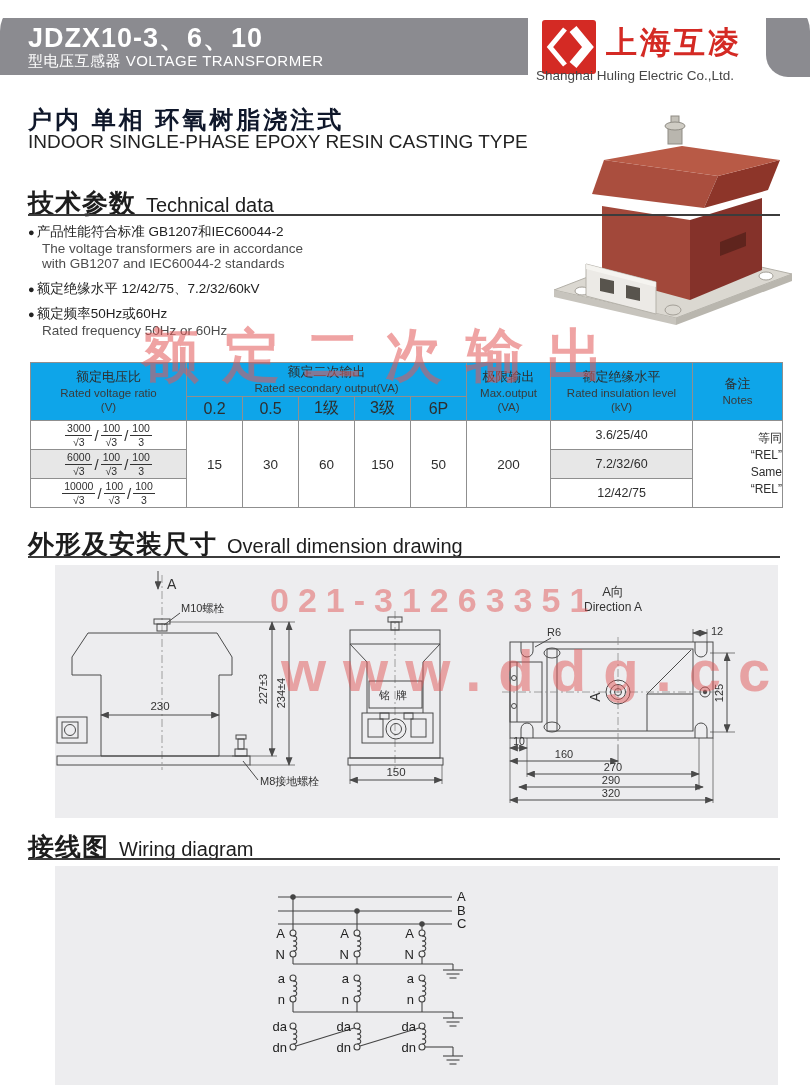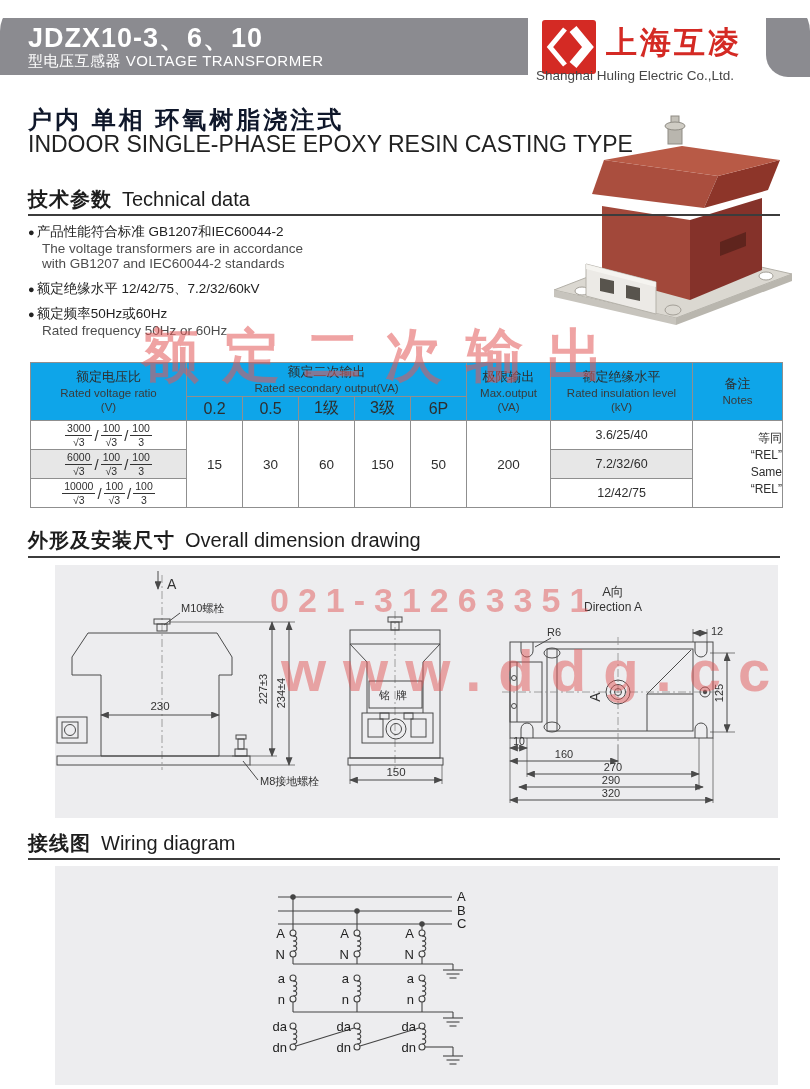--- a/index.html
+++ b/index.html
@@ -11,27 +11,27 @@
   .band-title{position:absolute;left:28px;top:20px;font-size:27px;font-weight:bold;color:#fff;letter-spacing:1px;}
   .band-sub{position:absolute;left:28px;top:52px;font-size:15px;color:#fff;letter-spacing:.5px;}
   .swoosh{position:absolute;left:766px;top:18px;width:44px;height:59px;background:#8b8b90;border-radius:0 0 0 22px;}
   .logo-panel{position:absolute;left:528px;top:0;width:233px;height:92px;background:#fff;border-radius:8px 0 20px 0;}
   .logo-mark{position:absolute;left:14px;top:20px;width:54px;height:54px;}
   .logo-cn{position:absolute;left:78px;top:22px;font-size:31px;font-weight:bold;color:#d42a24;letter-spacing:3px;}
   .logo-en{position:absolute;left:8px;top:68px;font-size:13.5px;color:#474747;}
 
   
   .intro-cn{position:absolute;left:28px;top:104px;font-size:24px;font-weight:bold;color:#0f172a;letter-spacing:3px;}
-  .intro-en{position:absolute;left:28px;top:131px;font-size:23px;color:#222;}
+  .intro-en{position:absolute;left:28px;top:131px;font-size:19px;color:#222;}
 
   .product{position:absolute;left:540px;top:104px;width:262px;height:228px;}
 
   
   .sec-title{position:absolute;left:28px;white-space:nowrap;}
-  .sec-title .cn{font-size:20px;font-weight:bold;color:#1d1d1d;letter-spacing:1px;}
+  .sec-title .cn{font-size:26px;font-weight:bold;color:#1d1d1d;letter-spacing:1px;}
   .sec-title .en{font-size:20px;color:#1d1d1d;margin-left:10px;}
   .sec-line{position:absolute;left:28px;width:752px;border-top:2px solid #3c3c3c;}
 
   
   .bullets{position:absolute;left:28px;top:224px;width:500px;font-size:13.5px;line-height:15.5px;}
   .bullet{margin-bottom:9px;}
   .bullet .cn{color:#222;}
   .bullet .dot{font-size:11px;margin-right:2px;color:#222;}
   .bullet .en{color:#4d4d4d;margin-left:14px;}
 

